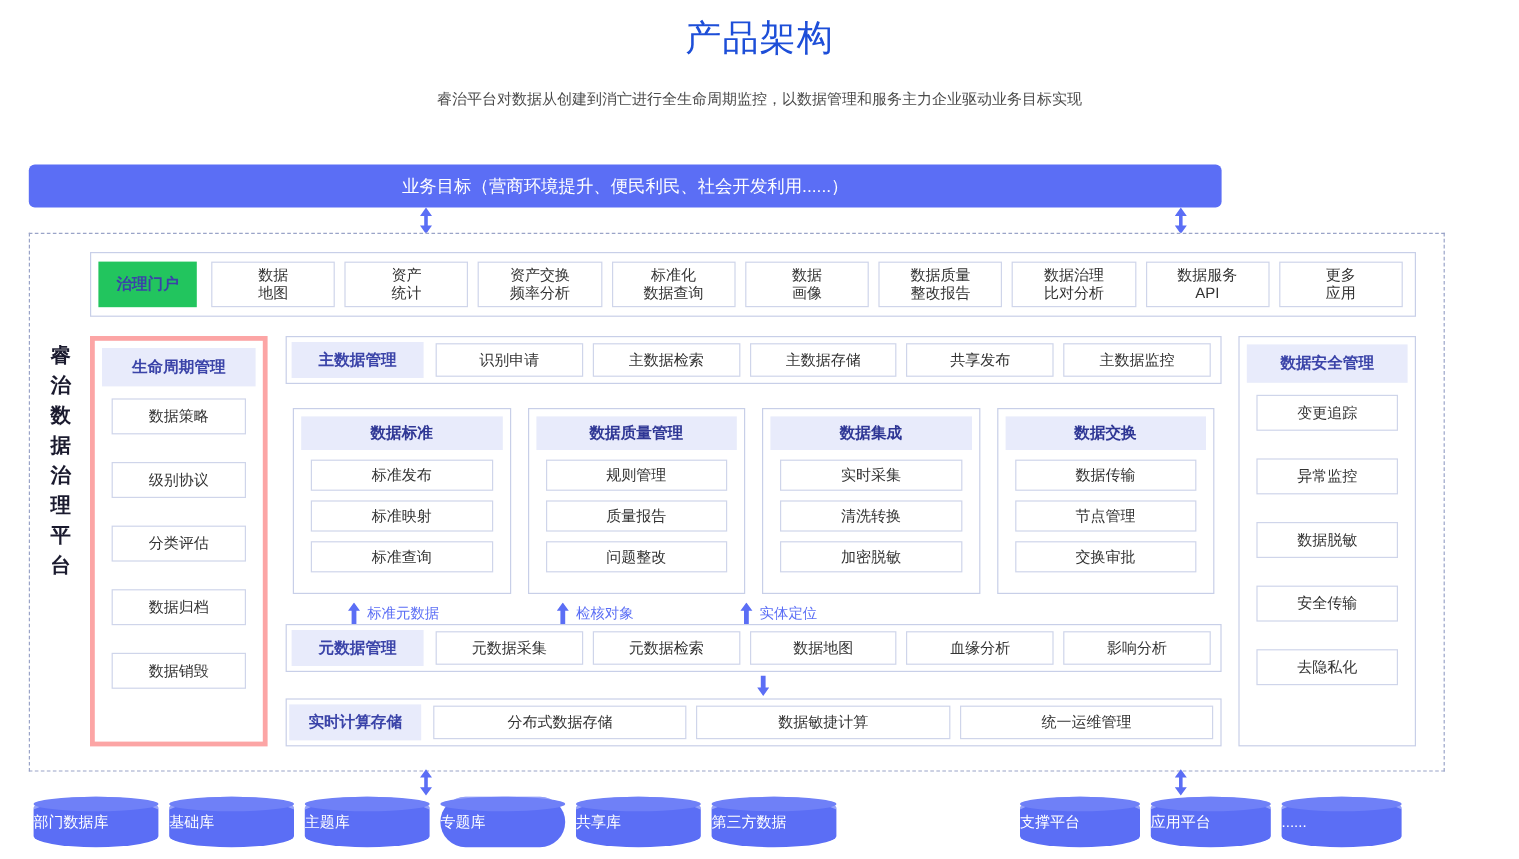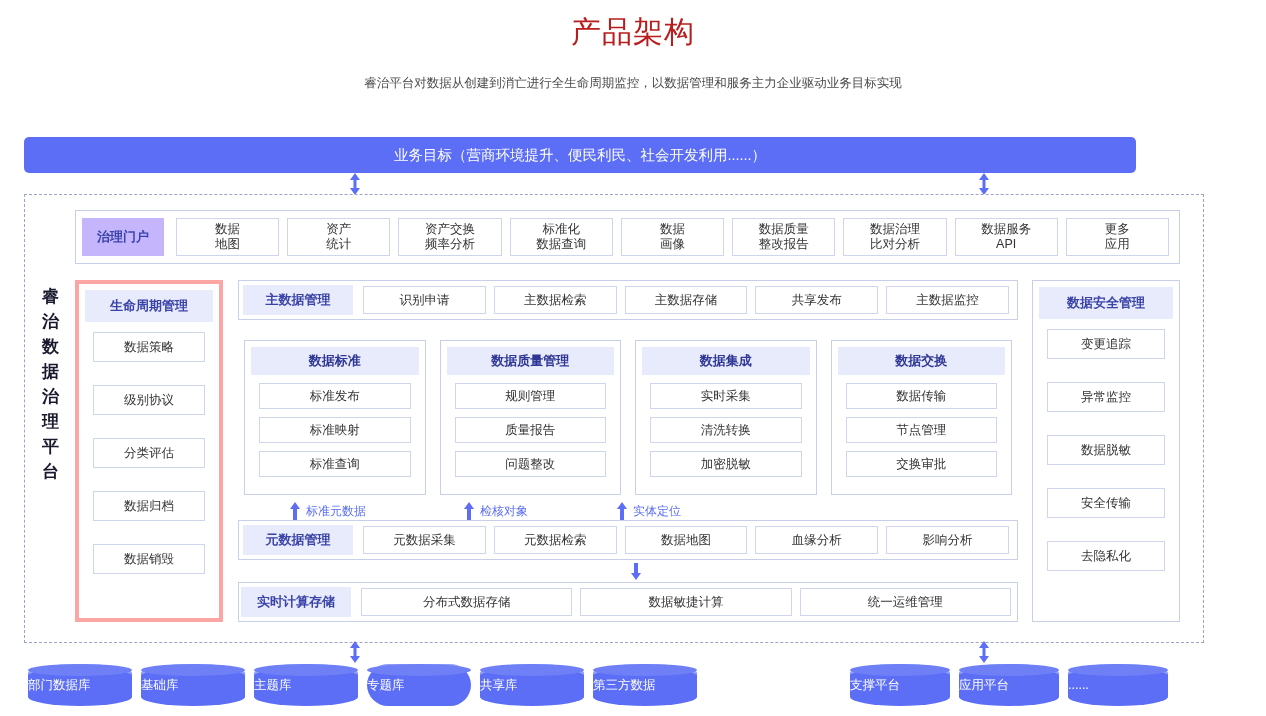--- a/index.html
+++ b/index.html
@@ -9,37 +9,37 @@
     background: #ffffff;
     font-family: "Liberation Sans", "DejaVu Sans", sans-serif;
     color: #333;
     overflow: hidden;
   }
   .page { position: relative; width: 1266px; height: 716px; }
 
   .title {
     text-align: center;
     font-size: 30px;
-    color: #b91c1c;
+    color: #1d4ed8;
     font-weight: 400;
     margin-top: 12px;
     letter-spacing: 1px;
   }
   .subtitle {
     text-align: center;
     font-size: 12.5px;
     color: #4a4a4a;
     margin-top: 22px;
   }
 
   
   .goal-bar {
     position: absolute;
     left: 24px; top: 125px;
-    width: 1112px; height: 36px;
+    width: 994px; height: 36px;
     background: #5b6ef5;
     border-radius: 5px;
     color: #fff;
     font-size: 14.5px;
     display: flex; align-items: center; justify-content: center;
   }
 
   
   .outer {
     position: absolute;
@@ -67,21 +67,21 @@
     position: absolute;
     left: 75px; top: 198px;
     width: 1105px; height: 54px;
     border: 1px solid #c8cfe8;
     background: #fff;
     display: flex; align-items: center;
     padding: 0 6px;
   }
   .portal-head {
     width: 82px; height: 38px;
-    background: #c4b5fd;
+    background: #22c55e;
     color: #3a43a8;
     font-size: 13px; font-weight: bold;
     display: flex; align-items: center; justify-content: center;
     margin-right: 8px;
     flex: none;
   }
   .portal-item {
     flex: 1 1 0;
     height: 38px;
     margin: 0 4px;

